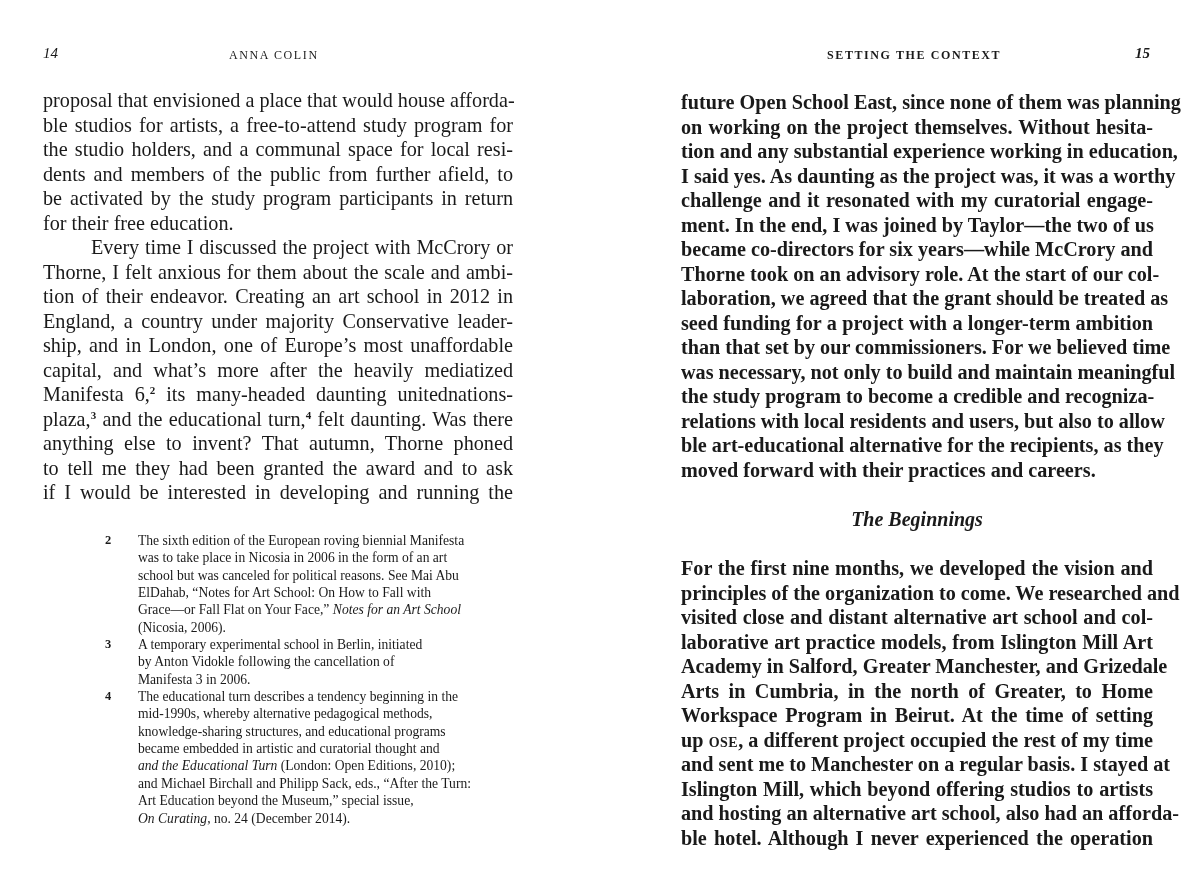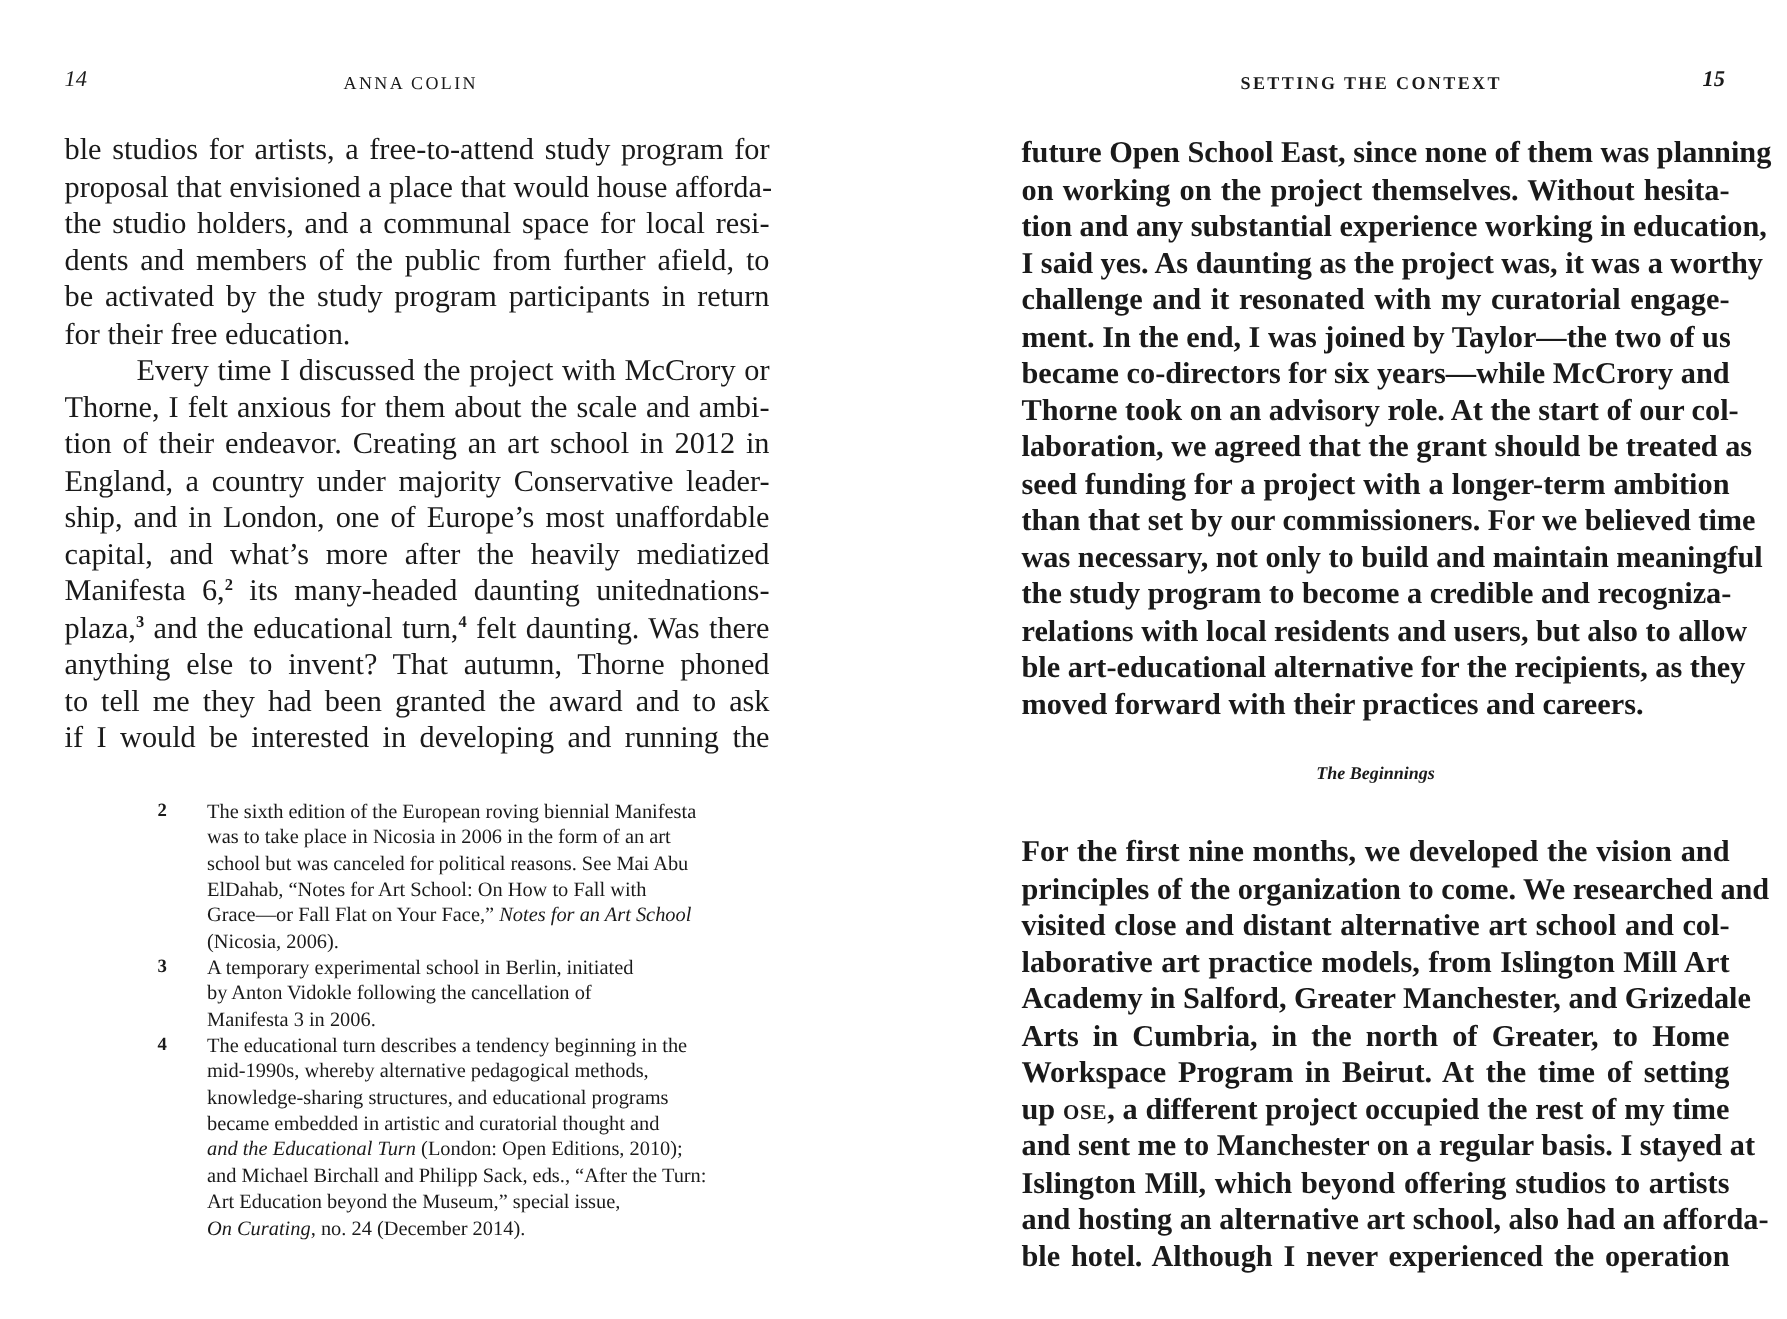--- a/index.html
+++ b/index.html
@@ -28,40 +28,40 @@
   .body-lines { position: absolute; font-size: 20.2px; line-height: 24.5px; }
   #page-left .body-lines { left: 43px; top: 76px; width: 470px; }
   #page-right .body-lines { left: 86px; top: 78px; width: 472px; }
   .line { display: block; white-space: nowrap; height: 24.5px; text-align-last: justify; text-align: justify; }
   .line.last { text-align-last: left; }
   .line.indent { padding-left: 48px; }
   sup.fn { font-size: 11px; font-weight: bold; vertical-align: 7px; line-height: 0; }
 
   .section-heading {
     position: absolute; left: 86px; width: 472px; top: 496px; text-align: center;
-    font-style: italic; font-size: 12px;
+    font-style: italic; font-size: 20px;
   }
   #page-right .body-lines.second { top: 544px; }
 
   .footnotes { position: absolute; left: 105px; top: 520px; width: 420px; font-size: 13.6px; line-height: 17.35px; }
   .fn-item { position: relative; padding-left: 33px; }
   .fn-num { position: absolute; left: 0; top: 0; font-weight: bold; font-size: 12.5px; }
   .fn-line { display: block; white-space: nowrap; height: 17.35px; }
   .smallcaps { font-variant: small-caps; letter-spacing: 0.5px; }
 </style>
 </head>
 <body>
 
 <div class="page" id="page-left">
   <div class="folio">14</div>
   <div class="running-head">Anna Colin</div>
 
   <div class="body-lines">
+    <span class="line">proposal that envisioned a place that would house afforda-</span>
     <span class="line">ble studios for artists, a free-to-attend study program for</span>
-    <span class="line">proposal that envisioned a place that would house afforda-</span>
     <span class="line">the studio holders, and a communal space for local resi-</span>
     <span class="line">dents and members of the public from further afield, to</span>
     <span class="line">be activated by the study program participants in return</span>
     <span class="line last">for their free education.</span>
     <span class="line indent">Every time I discussed the project with McCrory or</span>
     <span class="line">Thorne, I felt anxious for them about the scale and ambi-</span>
     <span class="line">tion of their endeavor. Creating an art school in 2012 in</span>
     <span class="line">England, a country under majority Conservative leader-</span>
     <span class="line">ship, and in London, one of Europe’s most unaffordable</span>
     <span class="line">capital, and what’s more after the heavily mediatized</span>

